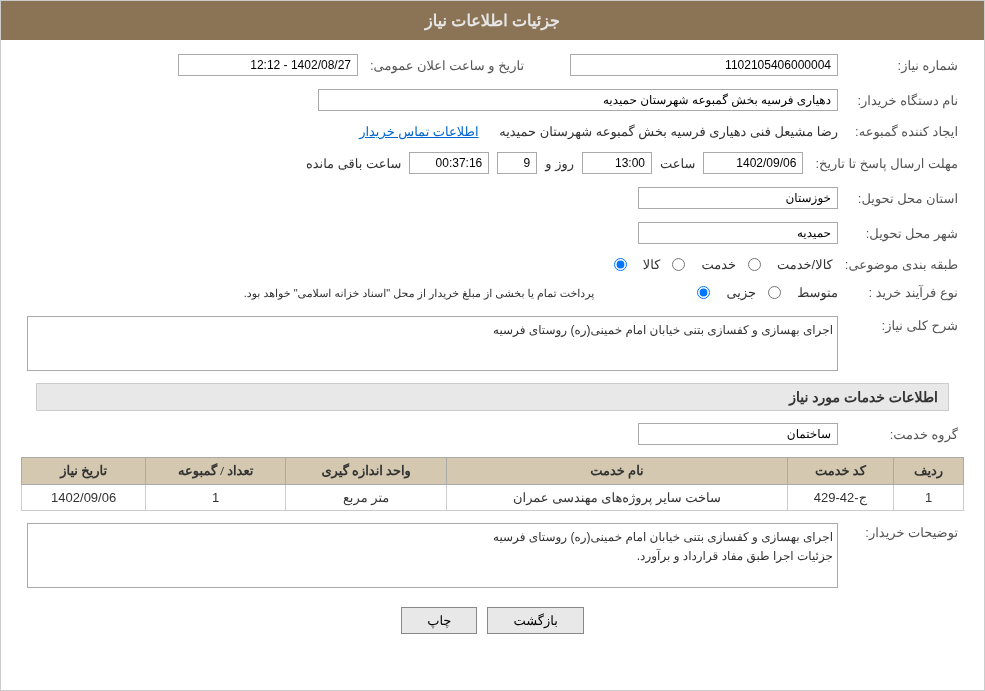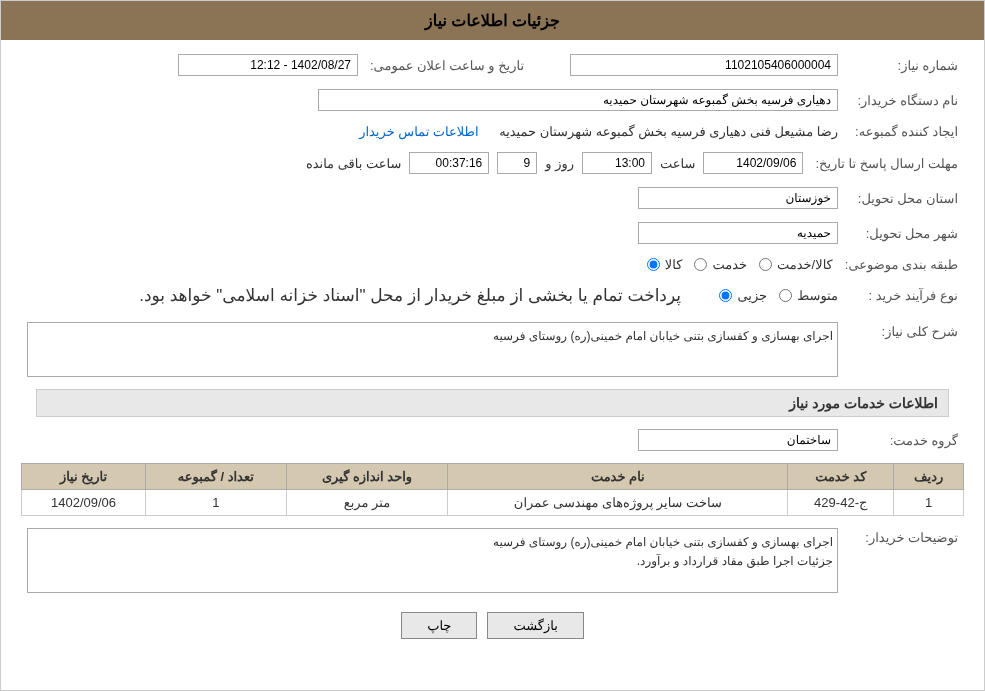--- a/index.html
+++ b/index.html
@@ -12,21 +12,21 @@
     }
     .page-container {
       width: 985px;
       min-height: 691px;
       background: #fff;
       margin: 0 auto;
       border: 1px solid #ccc;
     }
     .header-bar {
       background: #8B7355;
-      color: #000000;
+      color: #e5e5e5;
       text-align: center;
       padding: 10px 0;
       font-size: 16px;
       font-weight: bold;
     }
     .content {
       padding: 10px 20px;
     }
     .section-title {
       background: #e8e8e8;
@@ -56,50 +56,52 @@
       border: 1px solid #aaa;
       background: #fff;
       padding: 3px 6px;
       font-size: 12px;
       font-family: Tahoma, Arial, sans-serif;
       direction: rtl;
     }
     .input-full { width: 100%; }
     .blue-link {
       color: #0066cc;
+      text-decoration: underline;
       cursor: pointer;
       margin-top: 16px;
     }
     .row-flex {
       display: flex;
       align-items: center;
       gap: 8px;
     }
     .radio-group {
       display: flex;
       align-items: center;
       gap: 12px;
       direction: rtl;
     }
     .radio-item {
       display: flex;
       align-items: center;
-      gap: 5px;
+      gap: 16px;
     }
     .data-table {
       width: 100%;
       border-collapse: collapse;
       margin: 8px 0;
     }
     .data-table th {
       background: #d4c8b0;
       border: 1px solid #aaa;
       padding: 5px 8px;
       text-align: center;
       font-weight: bold;
+      font-family: Liberation Serif, serif;
     }
     .data-table td {
       border: 1px solid #ccc;
       padding: 5px 8px;
       text-align: center;
     }
     .data-table tr:nth-child(even) td {
       background: #fafafa;
     }
     .button-row {
@@ -278,21 +280,21 @@
               <span>متوسط</span>
               <input type="radio" style="">
             </div>
             <div class="radio-item">
               <span>جزیی</span>
               <input type="radio" checked="" style="">
             </div>
           </div>
         </td>
         <td colspan="2">
-          <span style="font-size:17px; color:#333;">پرداخت تمام یا بخشی از مبلغ خریدار از محل "اسناد خزانه اسلامی" خواهد بود.</span>
+          <span style="font-size:11px; color:#333;">پرداخت تمام یا بخشی از مبلغ خریدار از محل "اسناد خزانه اسلامی" خواهد بود.</span>
         </td>
       </tr>
     </tbody>
       </table>
 
     <table class="form-table" style="margin-top:8px;">
       <tbody>
           <tr>
         <td class="label-cell" style="vertical-align:top; padding-top:6px;">
           <span>شرح کلی نیاز:</span>

